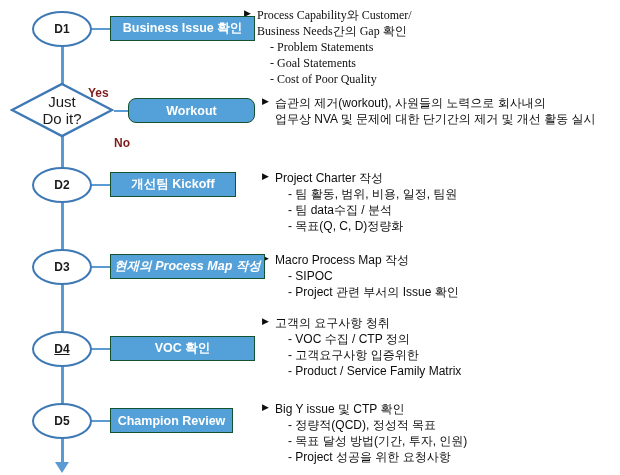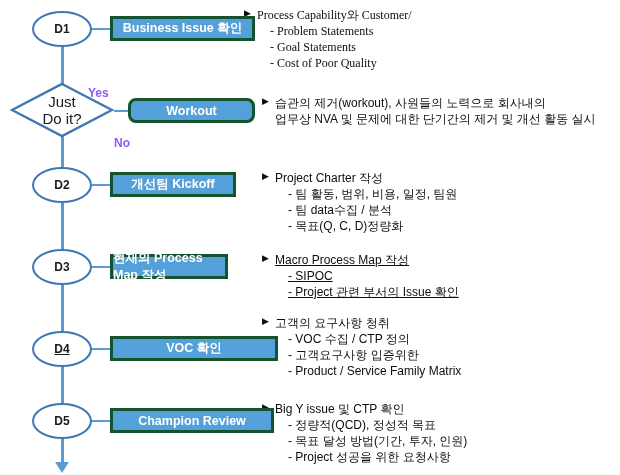--- a/index.html
+++ b/index.html
@@ -81,21 +81,21 @@
     font-size: 15px;
     color: #1a1a1a;
     line-height: 1.15;
   }
 
   
   .bluebox {
     position: absolute;
     height: 25px;
     background: #54a0d8;
-    border: 3px solid #14532d;
+    border: 1px solid #14532d;
     box-sizing: border-box;
     display: flex;
     align-items: center;
     justify-content: center;
     color: #ffffff;
     font-weight: bold;
     font-size: 12.5px;
     z-index: 3;
   }
 
@@ -136,41 +136,42 @@
   }
   .textblock .lvl3 {
     padding-left: 40px;
   }
 
   
   .marker {
     position: absolute;
     font-size: 12px;
     font-weight: bold;
-    color: #8b5cf6;
+    color: #7f1d1d;
     z-index: 4;
   }
 </style>
 </head>
 <body>
 
 <div id="stage">
 
   <div class="spine"></div>
   <div class="spine-arrow"></div>
 
   <div class="hconn" style="left:90px; top:28px; width:22px;"></div>
   <div class="oval" style="left:32px; top:11px;">
     <span>D1</span>
   </div>
   <div class="bluebox" style="left:110px; top:16px; width:145px;">
     <span>Business Issue 확인</span>
   </div>
   <div class="textblock" style="left:244px; top:8px;font-family:Liberation Serif, serif;">
     <div class="lvl1">Process Capability와 Customer/</div>
+    <div class="cont">Business Needs간의 Gap 확인</div>
     <div class="lvl2">- Problem Statements</div>
     <div class="lvl2">- Goal Statements</div>
     <div class="lvl2">- Cost of Poor Quality</div>
   </div>
 
   <div class="hconn" style="left:114px; top:110px; width:14px;"></div>
   <div class="diamond-wrap" style="left:10px; top:82px;">
     <svg class="diamond-shape" viewBox="0 0 104 56" preserveAspectRatio="none">
       <polygon points="52,2 102,28 52,54 2,28" fill="#ffffff" stroke="#3f79b5" stroke-width="2.5"></polygon>
     </svg>
@@ -201,48 +202,48 @@
     <div class="lvl1">Project Charter 작성</div>
     <div class="lvl2">- 팀 활동, 범위, 비용, 일정, 팀원</div>
     <div class="lvl2">- 팀 data수집 / 분석</div>
     <div class="lvl2">- 목표(Q, C, D)정량화</div>
   </div>
 
   <div class="hconn" style="left:90px; top:266px; width:22px;"></div>
   <div class="oval" style="left:32px; top:249px;">
     <span>D3</span>
   </div>
-  <div class="bluebox" style="left:110px; top:254px; width:118px;">
+  <div class="bluebox" style="left:110px; top:254px; width:155px;font-style:italic;">
     <span>현재의 Process Map 작성</span>
   </div>
-  <div class="textblock" style="left:262px; top:253px;text-decoration:underline;">
+  <div class="textblock" style="left:262px; top:253px;">
     <div class="lvl1">Macro Process Map 작성</div>
     <div class="lvl2">- SIPOC</div>
     <div class="lvl2">- Project 관련 부서의 Issue 확인</div>
   </div>
 
   <div class="hconn" style="left:90px; top:348px; width:22px;"></div>
   <div class="oval" style="left:32px; top:331px;text-decoration:underline;">
     <span>D4</span>
   </div>
-  <div class="bluebox" style="left:110px; top:336px; width:168px;">
+  <div class="bluebox" style="left:110px; top:336px; width:145px;">
     <span>VOC 확인</span>
   </div>
   <div class="textblock" style="left:262px; top:316px;">
     <div class="lvl1">고객의 요구사항 청취</div>
     <div class="lvl2">- VOC 수집 / CTP 정의</div>
     <div class="lvl2">- 고객요구사항 입증위한</div>
     <div class="lvl2">- Product / Service Family Matrix</div>
   </div>
 
   <div class="hconn" style="left:90px; top:420px; width:22px;"></div>
   <div class="oval" style="left:32px; top:403px;">
     <span>D5</span>
   </div>
-  <div class="bluebox" style="left:110px; top:408px; width:164px;">
+  <div class="bluebox" style="left:110px; top:408px; width:123px;">
     <span>Champion Review</span>
   </div>
   <div class="textblock" style="left:262px; top:402px;">
     <div class="lvl1">Big Y issue 및 CTP 확인</div>
     <div class="lvl2">- 정량적(QCD), 정성적 목표</div>
     <div class="lvl2">- 목표 달성 방법(기간, 투자, 인원)</div>
     <div class="lvl2">- Project 성공을 위한 요청사항</div>
   </div>
 
 </div>

